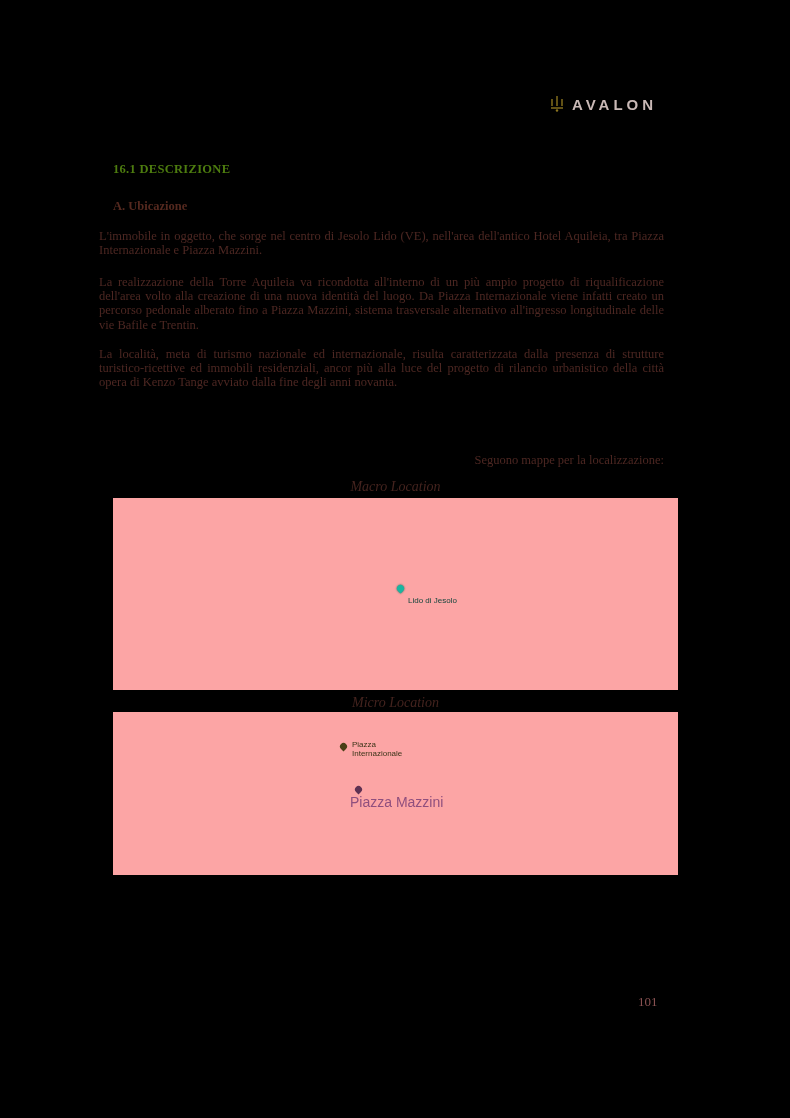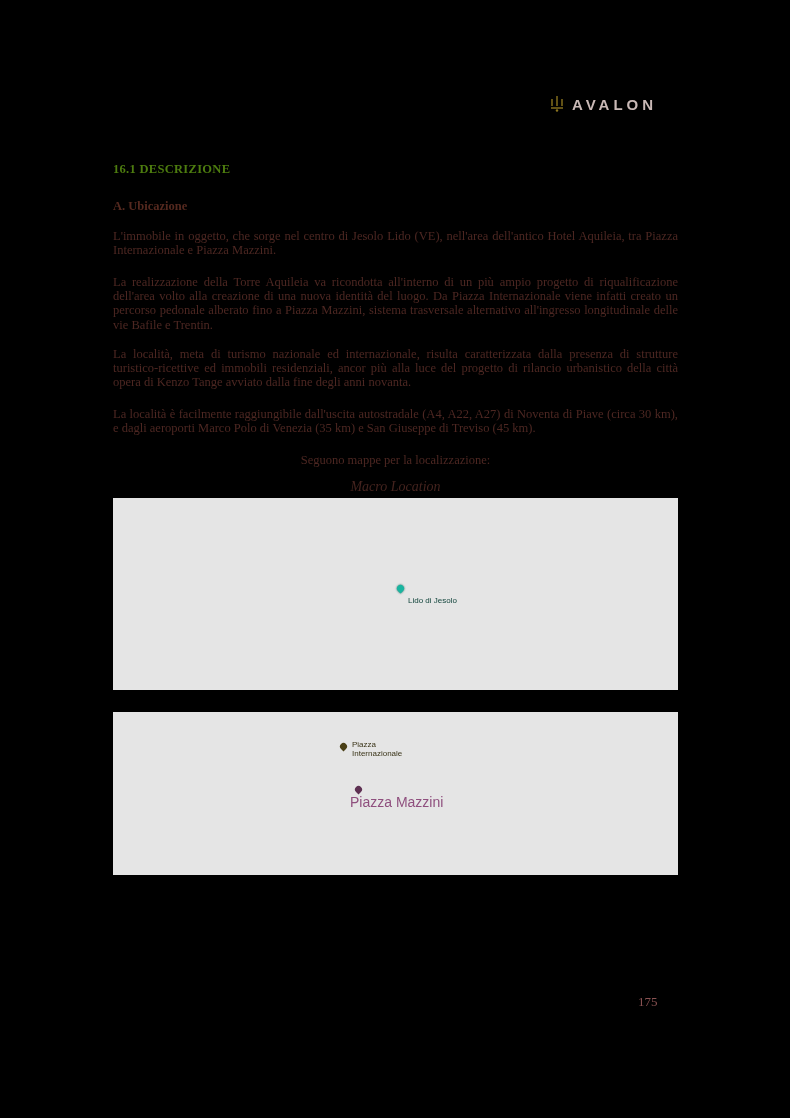--- a/index.html
+++ b/index.html
@@ -49,51 +49,51 @@
   .h-sub {
     position: absolute;
     left: 113px;
     top: 199px;
     font-weight: bold;
     font-size: 12.5px;
     color: #55291f;
   }
   .para {
     position: absolute;
-    left: 113px;
+    left: 99px;
     width: 565px;
     font-size: 12.5px;
     line-height: 14.2px;
     color: #4d2722;
     text-align: justify;
   }
   .p1 { top: 229px; }
   .p2 { top: 275px; }
   .p3 { top: 347px; }
   .p4 { top: 407px; }
-  .p5 { top: 453px; text-align: center; }
+  .p5 { top: 453px; text-align: right; }
   
   .map-caption {
     position: absolute;
     left: 113px;
     width: 565px;
     text-align: center;
     font-style: italic;
     font-size: 14px;
     color: #44231e;
   }
   .cap-macro { top: 479px; }
   .cap-micro { top: 695px; }
   .cap-fonte { top: 881px; }
   
   .map {
     position: absolute;
     left: 113px;
     width: 565px;
-    background: #e5e5e5;
+    background: #fca5a5;
   }
   .map-macro { top: 498px; height: 192px; }
   .map-micro { top: 712px; height: 163px; }
   .pin {
     position: absolute;
     width: 7px;
     height: 7px;
     border-radius: 50% 50% 50% 0;
     transform: rotate(-45deg);
   }
@@ -164,32 +164,32 @@
     </span>
     <span class="word">AVALON</span>
   </div>
 
   <div class="h-section">16.1 DESCRIZIONE</div>
   <div class="h-sub">A. Ubicazione</div>
 
   <div class="para p1">L'immobile in oggetto, che sorge nel centro di Jesolo Lido (VE), nell'area dell'antico Hotel Aquileia, tra Piazza Internazionale e Piazza Mazzini.</div>
   <div class="para p2">La realizzazione della Torre Aquileia va ricondotta all'interno di un più ampio progetto di riqualificazione dell'area volto alla creazione di una nuova identità del luogo.  Da Piazza Internazionale viene infatti creato un percorso pedonale alberato fino a Piazza Mazzini, sistema trasversale alternativo all'ingresso longitudinale delle vie Bafile e Trentin.</div>
   <div class="para p3">La località, meta di turismo nazionale ed internazionale, risulta caratterizzata dalla presenza di strutture turistico-ricettive ed immobili residenziali, ancor più alla luce del progetto di rilancio urbanistico della città opera di Kenzo Tange avviato dalla fine degli anni novanta.</div>
-  <div class="para p4">La località è facilmente raggiungibile dall'uscita autostradale (A4, A22, A27) di Noventa di Piave (circa 30 km), e dagli aeroporti Marco Polo di Venezia (35 km) e San Giuseppe di Treviso (45 km).</div>
   <div class="para p5">Seguono mappe per la localizzazione:</div>
 
   <div class="map-caption cap-macro">Macro Location</div>
   <div class="map map-macro">
     <span class="pin pin-macro"></span>
     <span class="map-label lbl-macro">Lido di Jesolo</span>
   </div>
 
+  <div class="map-caption cap-micro">Micro Location</div>
   <div class="map map-micro">
     <span class="pin pin-piazza-int"></span>
     <span class="map-label lbl-piazza-int">Piazza Internazionale</span>
     <span class="pin pin-piazza-maz"></span>
     <span class="map-label lbl-piazza-maz">Piazza Mazzini</span>
   </div>
 
 
-  <div class="page-number">175</div>
+  <div class="page-number">101</div>
 
 </div>
 
 </body></html>

